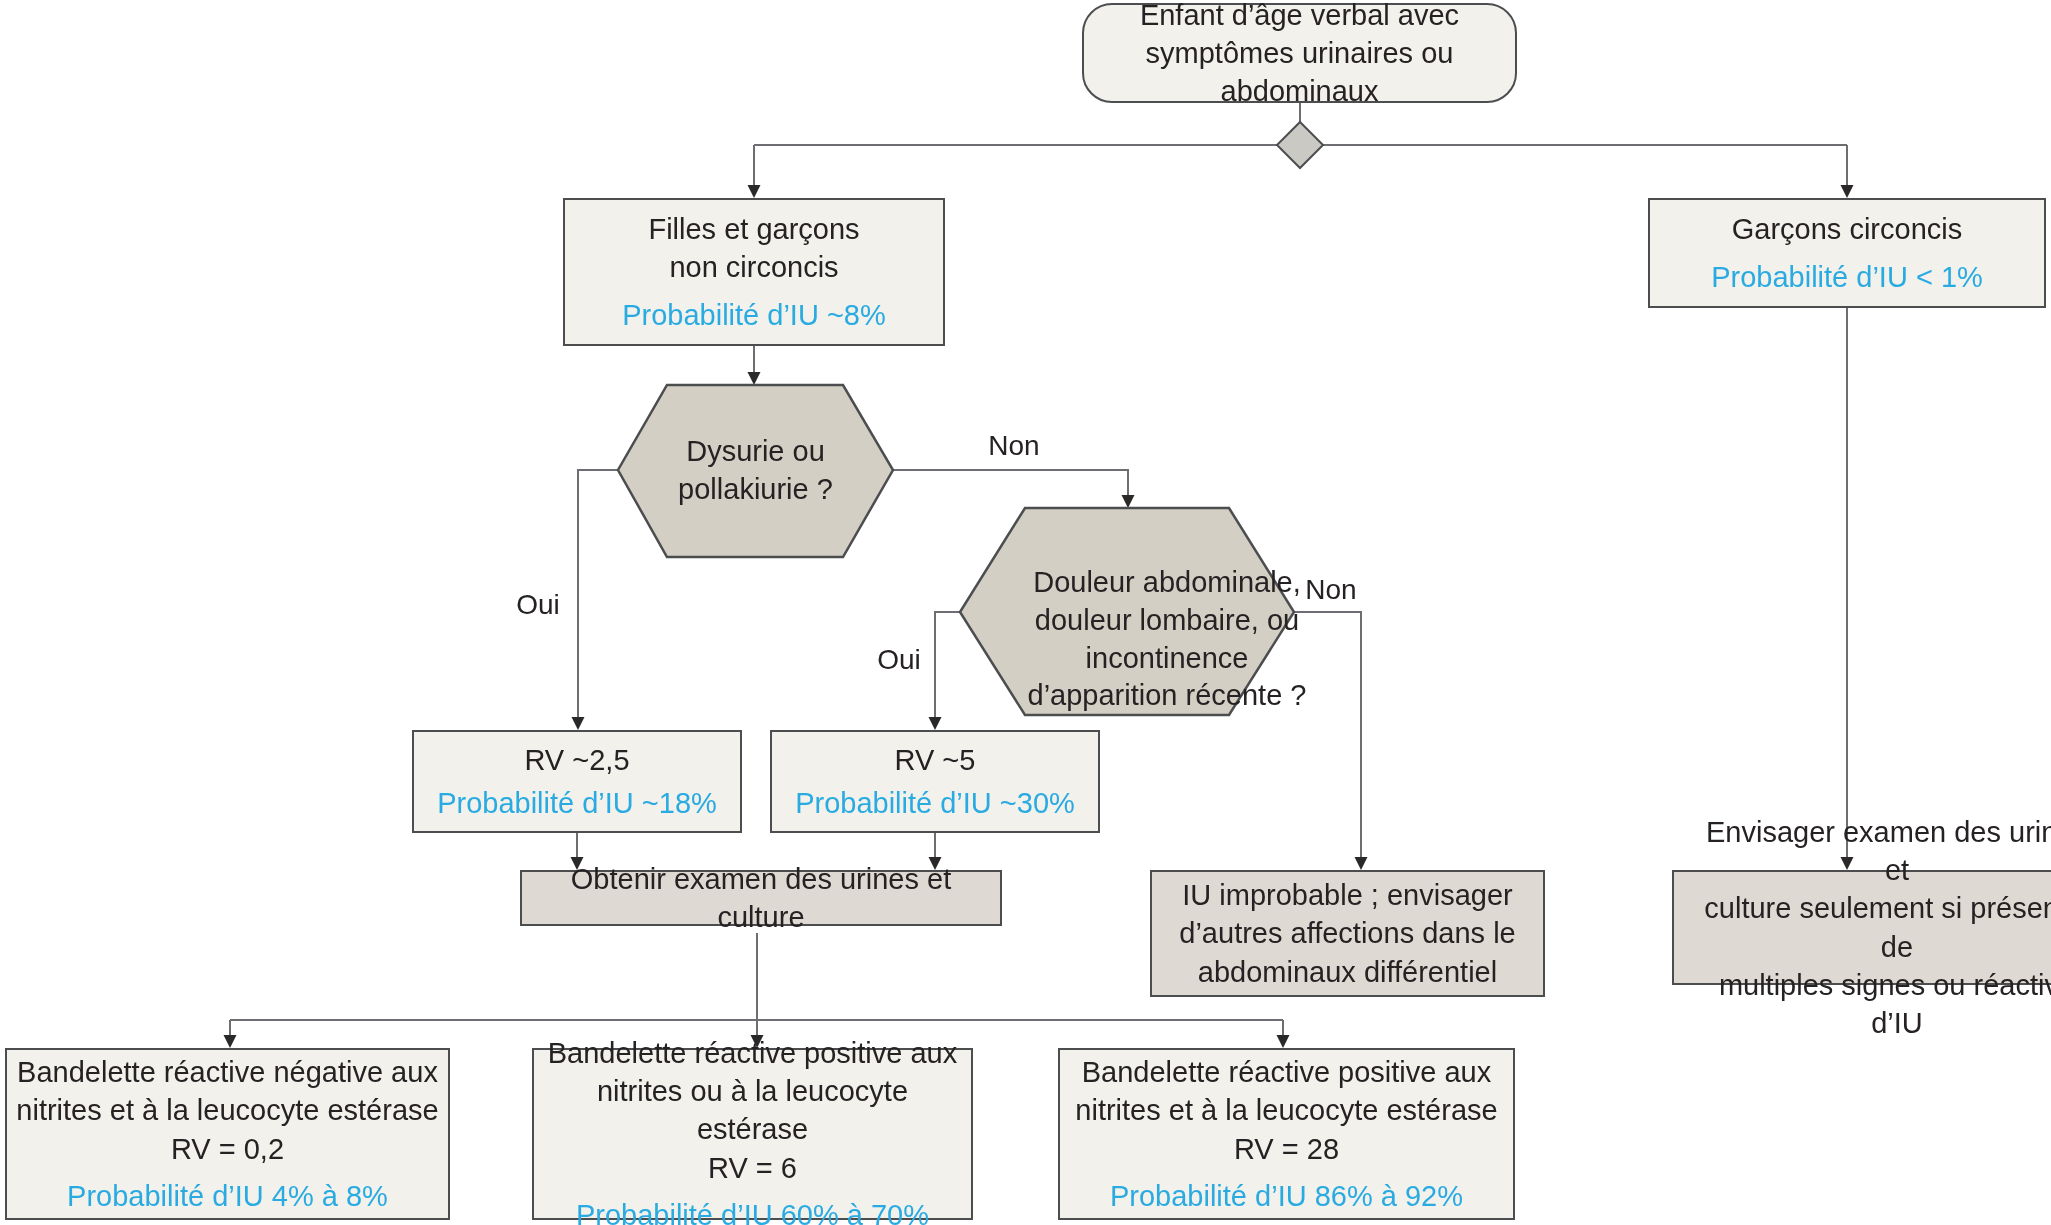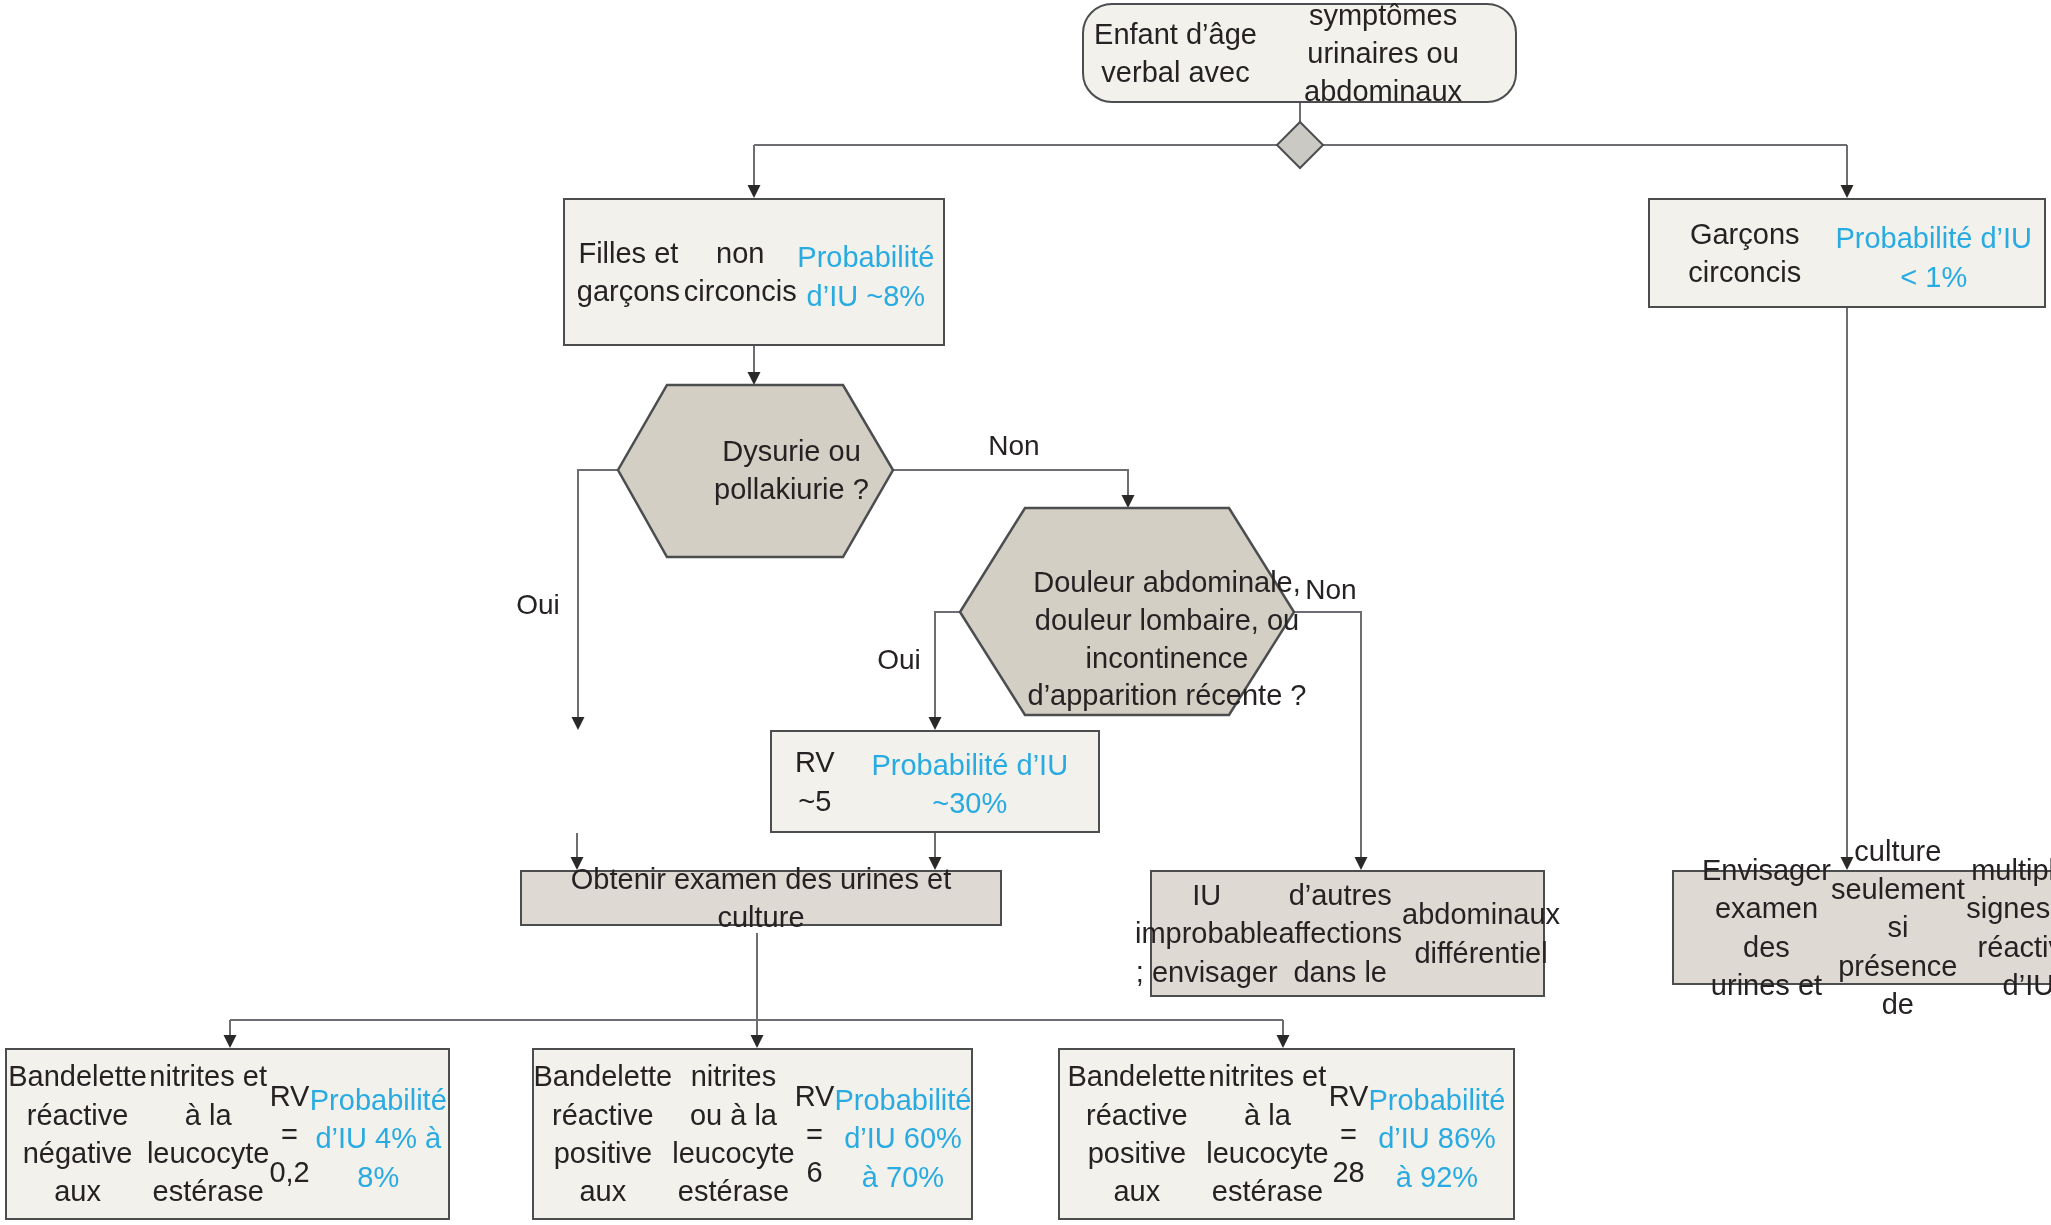--- a/index.html
+++ b/index.html
@@ -10,21 +10,21 @@
     width: 2051px;
     height: 1225px;
     background: #ffffff;
     color: var(--text, #262223);
     overflow: hidden;
   }
   svg.connectors { position: absolute; left: 0; top: 0; }
   .node {
     position: absolute;
     display: flex;
-    flex-direction: row;
+    flex-direction: column;
     justify-content: center;
     align-items: center;
     text-align: center;
     font-size: 29px;
     line-height: 1.32;
     border: 2px solid var(--border, #4c4d4f);
     padding: 4px 8px;
   }
   .light { background: var(--box_light, #f2f1ec); }
   .gray  { background: var(--box_gray, #dedad3); }
@@ -103,37 +103,41 @@
     <div class="ln">Filles et garçons</div>
     <div class="ln">non circoncis</div>
     <div class="ln blue">Probabilité d’IU ~8%</div>
   </div>
 
   <div class="node light" style="left:1648px;top:198px;width:398px;height:110px;">
     <div class="ln">Garçons circoncis</div>
     <div class="ln blue">Probabilité d’IU &lt; 1%</div>
   </div>
 
-  <div class="hexlabel" style="left:654px;top:385px;width:275px;height:172px;">
+  <div class="hexlabel" style="left:618px;top:385px;width:275px;height:172px;">
     <div class="ln">Dysurie ou</div>
     <div class="ln">pollakiurie ?</div>
   </div>
 
   <div class="hexlabel" style="left:1000px;top:508px;width:334px;height:207px;margin-top:28px;">
     <div class="ln">Douleur abdominale,</div>
     <div class="ln">douleur lombaire, ou</div>
     <div class="ln">incontinence</div>
     <div class="ln">d’apparition récente ?</div>
   </div>
 
   <span class="edge-label" style="left:498px;top:589px;">Oui</span>
   <span class="edge-label" style="left:974px;top:430px;">Non</span>
   <span class="edge-label" style="left:859px;top:644px;">Oui</span>
   <span class="edge-label" style="left:1291px;top:574px;">Non</span>
 
+  <div class="node light" style="left:412px;top:730px;width:330px;height:103px;">
+    <div class="ln">RV ~2,5</div>
+    <div class="ln blue tight">Probabilité d’IU ~18%</div>
+  </div>
 
   <div class="node light" style="left:770px;top:730px;width:330px;height:103px;">
     <div class="ln">RV ~5</div>
     <div class="ln blue tight">Probabilité d’IU ~30%</div>
   </div>
 
   <div class="node gray" style="left:520px;top:870px;width:482px;height:56px;">
     <div class="ln">Obtenir examen des urines et culture</div>
   </div>
 

